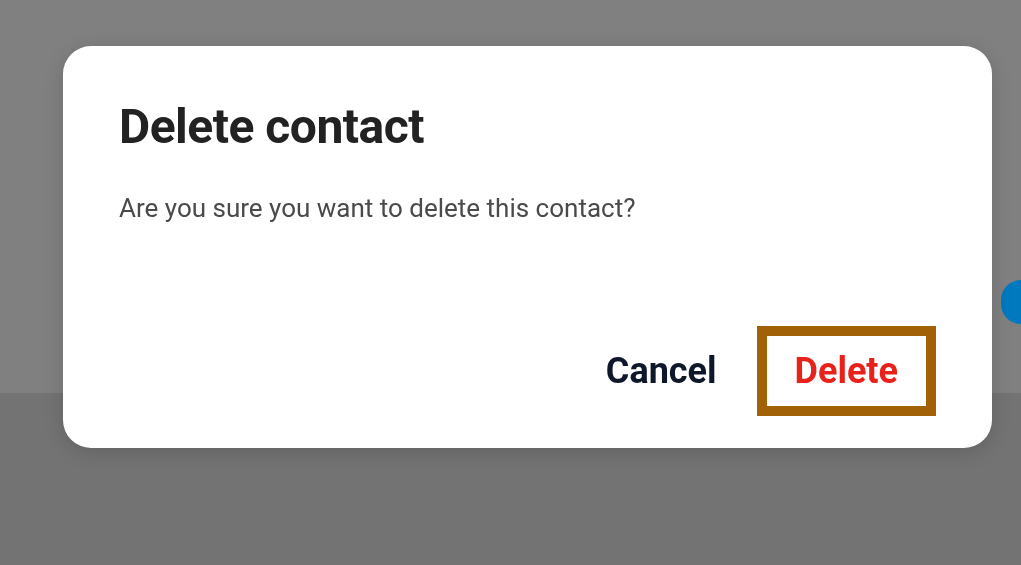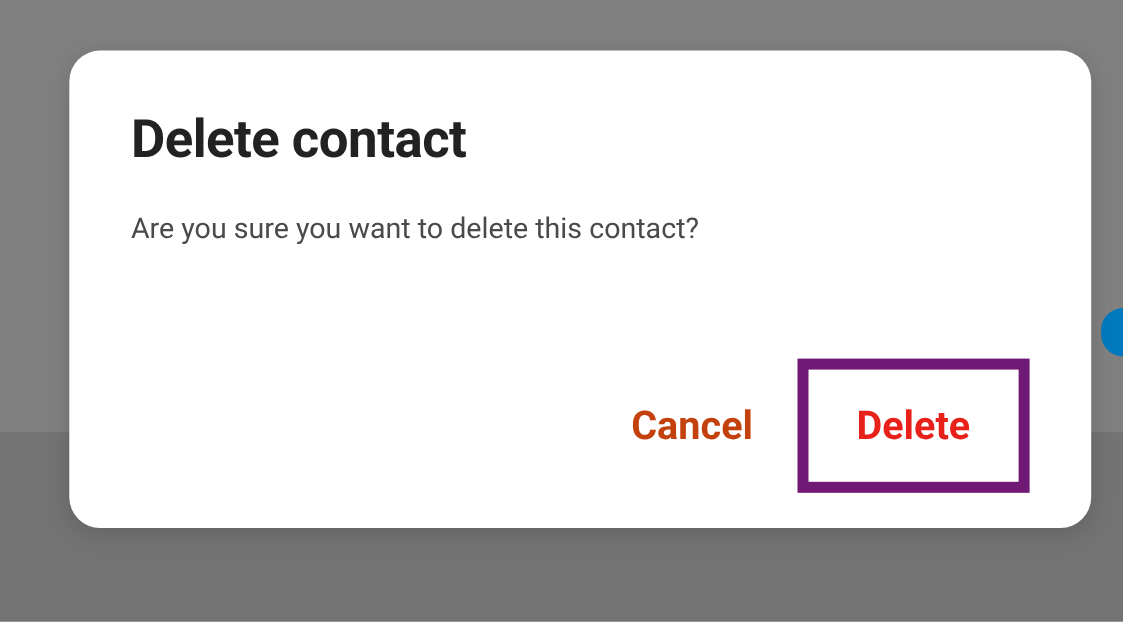--- a/index.html
+++ b/index.html
@@ -75,30 +75,30 @@
     .btn {
       font-size: 36px;
       font-weight: 700;
       padding: 16px 24px;
       border: none;
       background: transparent;
       cursor: pointer;
       font-family: inherit;
     }
     .btn-cancel {
-      color: #c2410c;
+      color: #0f172a;
       text-align: center;
     }
     .btn-delete {
       color: #e8211a;
     }
     .highlight-box {
-      border: 10px solid #701a75;
+      border: 10px solid #a16207;
       display: inline-block;
-      padding: 16px;
+      padding: 0;
     }
     .highlight-box .btn {
       padding: 14px 28px;
     }
   </style>
 </head>
 <body>
 
 <div class="backdrop-top"></div>
 <div class="backdrop-bottom"></div>

